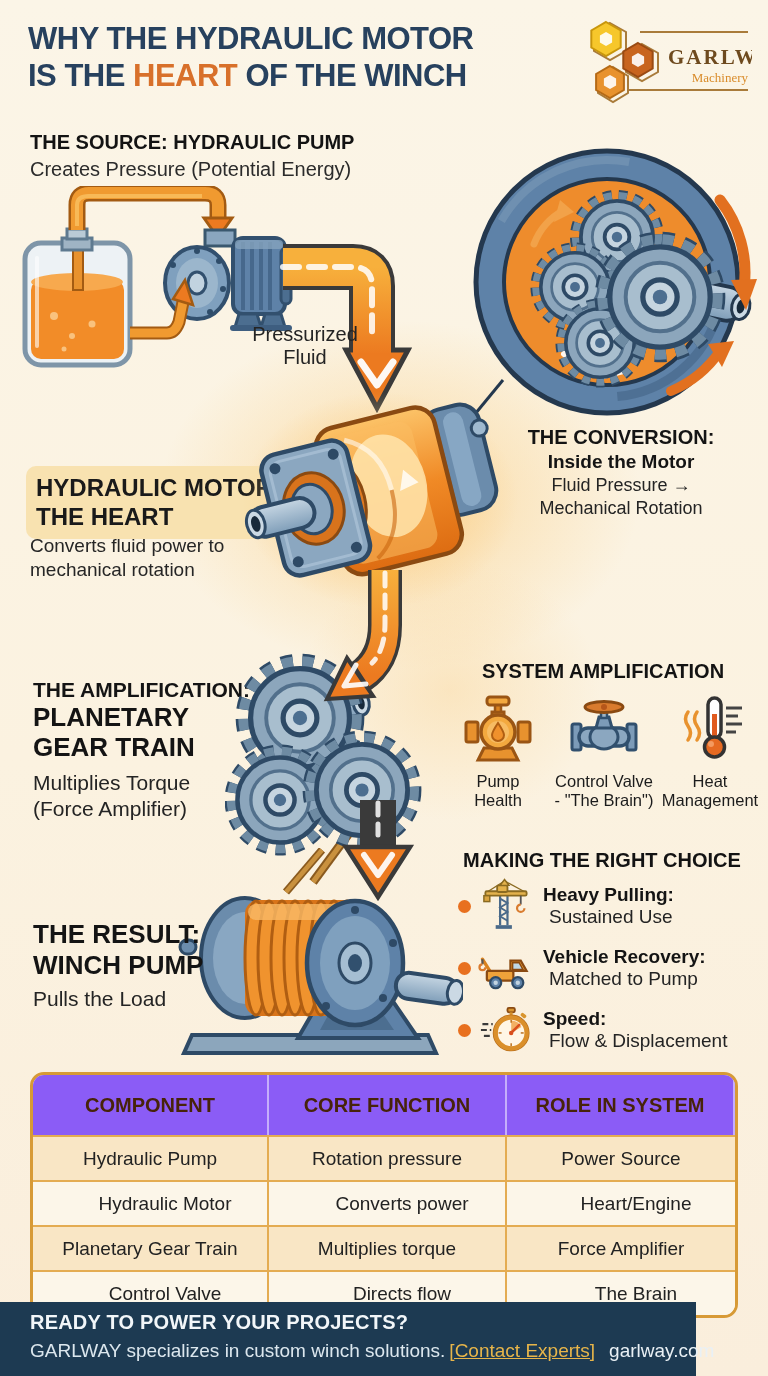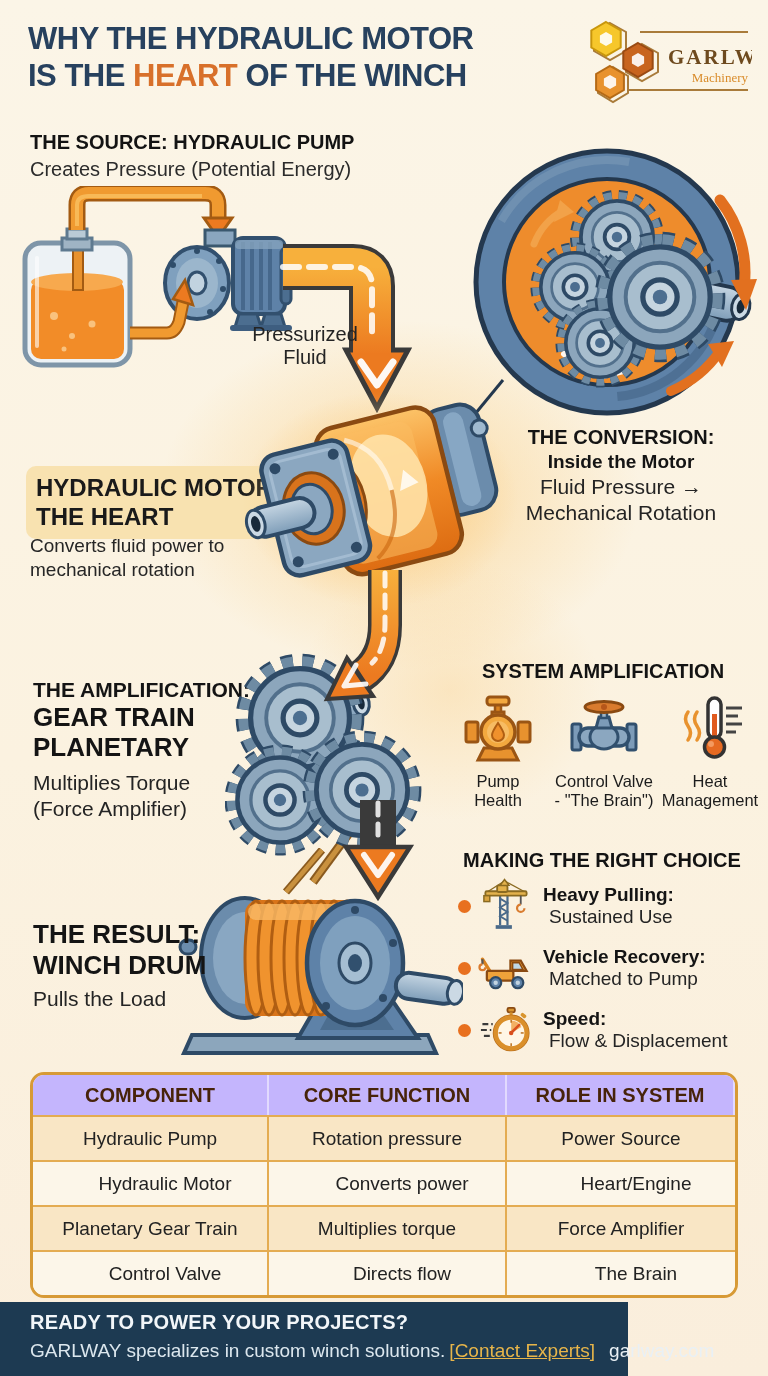--- a/index.html
+++ b/index.html
@@ -21,21 +21,21 @@
   .title{left:28px;top:20px;width:560px;font-weight:800;font-size:31px;line-height:37px;
     color:#27415E;letter-spacing:-0.5px;}
   .title .accent{color:#D8702A;}
   .src-block{left:30px;top:131px;}
   .src-block .l1{font-size:20px;font-weight:800;color:#131313;}
   .src-block .l2{font-size:20px;color:#2b2b2b;margin-top:4px;}
   .press-label{left:242px;top:323px;width:126px;text-align:center;font-size:20px;line-height:23px;color:#242424;}
   .conv-caption{left:508px;top:426px;width:226px;text-align:center;color:#141414;}
   .conv-caption .b1{font-size:20px;font-weight:800;}
   .conv-caption .b2{font-size:19px;font-weight:800;margin-top:2px;}
-  .conv-caption .r{font-size:21px;margin-top:2px;color:#242424;text-align:center;}
+  .conv-caption .r{font-size:18px;margin-top:2px;color:#242424;text-align:center;}
   .motor-head{left:26px;top:466px;background:#F8E2B0;border-radius:10px;padding:7px 12px 8px 10px;
     font-size:24px;line-height:29px;font-weight:800;color:#1a1a1a;}
   .motor-body{left:30px;top:534px;font-size:19px;line-height:24px;color:#262626;}
   .amp-block{left:33px;top:678px;color:#141414;}
   .amp-block .s{font-size:21px;font-weight:800;}
   .amp-block .b{font-size:26px;line-height:30px;font-weight:800;}
   .amp-block .r{font-size:21px;line-height:26px;color:#242424;font-weight:400;}
   .amp-block .gap{margin-top:8px;}
   .deps-head{left:458px;top:660px;width:290px;text-align:center;font-size:20px;font-weight:800;color:#131313;}
   .deps-row{left:448px;top:690px;width:312px;display:flex;justify-content:space-between;}
@@ -51,29 +51,29 @@
   .choice-text .b{font-size:19px;font-weight:800;color:#141414;line-height:22px;}
   .choice-text .n{font-size:19px;color:#242424;line-height:22px;margin-left:6px;}
   .result-block{left:33px;top:919px;color:#141414;}
   .result-block .b{font-size:26px;line-height:31px;font-weight:800;}
   .result-block .r{font-size:21px;color:#242424;margin-top:6px;}
   
   .spec-table{left:30px;top:1072px;width:708px;border:3px solid #D79A36;border-radius:14px;
     overflow:hidden;background:#FCF6E9;box-sizing:border-box;}
   .t-grid{display:grid;grid-template-columns:236px 238px 228px;}
   .t-cell{display:flex;align-items:center;justify-content:center;text-align:center;}
-  .t-h{height:40px;background:#c4b5fd;color:#47230A;font-size:20px;font-weight:800;
+  .t-h{height:60px;background:#8b5cf6;color:#47230A;font-size:20px;font-weight:800;
     border-right:2px solid rgba(255,255,255,.5);}
   .t-h:last-child{border-right:none;}
   .t-c{height:43px;font-size:19px;color:#222;border-top:2px solid #E4AC52;border-right:2px solid #E4AC52;}
   .t-c.last{border-right:none;}
   .row-a{background:#F9E6C5;}
   .row-b{background:#FCF6E9;padding-left:30px;}
   
-  .footer{left:0;top:1302px;width:628px;height:74px;background:#1D3A52;}
+  .footer{left:0;top:1302px;width:696px;height:74px;background:#1D3A52;}
   .footer .fh{position:absolute;left:30px;top:9px;font-size:20px;font-weight:800;color:#F2F6F9;letter-spacing:.2px;}
   .footer .fb{position:absolute;left:30px;top:38px;font-size:19px;color:#DCE7EE;}
   .flink{color:#E7B54A;text-decoration:underline;margin:0 4px;}
   .fdomain{margin-left:10px;color:#E9F0F5;}
   .nowrap{white-space:nowrap;}
   svg{display:block;}
   #defs-holder{position:absolute;width:0;height:0;overflow:hidden;}
 </style>
 </head>
 <body>
@@ -275,22 +275,22 @@
       <ellipse cx="70" cy="104" rx="20" ry="25" fill="#8BA7C0" stroke="#2E4A66" stroke-width="3"></ellipse>
 
       <rect x="6" y="90" width="66" height="30" rx="15" fill="url(#steelGrad)" stroke="#2E4A66" stroke-width="4"></rect>
       <ellipse cx="12" cy="105" rx="9" ry="14" fill="#CBD9E4" stroke="#2E4A66" stroke-width="3"></ellipse>
       <ellipse cx="12" cy="105" rx="4.5" ry="8" fill="#17293A"></ellipse>
     </g>
   </svg>
 
   <div class="abs amp-block">
     <div class="s nowrap">THE AMPLIFICATION:</div>
+    <div class="b nowrap">PLANETARY</div>
     <div class="b nowrap">GEAR TRAIN</div>
-    <div class="b nowrap">PLANETARY</div>
     <div class="r gap nowrap">Multiplies Torque</div>
     <div class="r nowrap">(Force Amplifier)</div>
   </div>
 
   <svg class="abs" style="left:225px;top:640px;" width="215" height="280" viewBox="0 0 215 280">
     <line x1="147" y1="162" x2="88" y2="242" stroke="#8A5A1E" stroke-width="9"></line>
     <line x1="147" y1="162" x2="88" y2="242" stroke="#C9913E" stroke-width="5"></line>
     <g transform="rotate(-10 80 73)">
       <rect x="78" y="60" width="60" height="26" rx="13" fill="url(#steelGrad)" stroke="#2E4A66" stroke-width="4"></rect>
       <ellipse cx="137" cy="73" rx="8" ry="12" fill="#CBD9E4" stroke="#2E4A66" stroke-width="3"></ellipse>
@@ -404,21 +404,21 @@
       <circle cx="148" cy="158" r="4" fill="#2E4A66"></circle>
 
     <g transform="rotate(8 218 136)">
       <rect x="218" y="123" width="62" height="26" rx="13" fill="url(#steelGrad)" stroke="#2E4A66" stroke-width="4"></rect>
       <ellipse cx="278" cy="136" rx="8" ry="12" fill="#CBD9E4" stroke="#2E4A66" stroke-width="3"></ellipse>
     </g>
   </svg>
 
   <div class="abs result-block">
     <div class="b nowrap">THE RESULT:</div>
-    <div class="b nowrap">WINCH DRUM</div>
+    <div class="b nowrap">WINCH PUMP</div>
     <div class="r nowrap">Pulls the Load</div>
   </div>
 
   <div class="abs choice-head nowrap">MAKING THE RIGHT CHOICE</div>
   <div class="abs choice-list">
     <div class="choice-item">
       <span class="bullet"></span>
       <svg width="56" height="56" viewBox="0 0 76 76">
         <line x1="30" y1="24" x2="30" y2="64" stroke="#4A6A8A" stroke-width="3"></line>
         <line x1="40" y1="24" x2="40" y2="64" stroke="#4A6A8A" stroke-width="3"></line>

